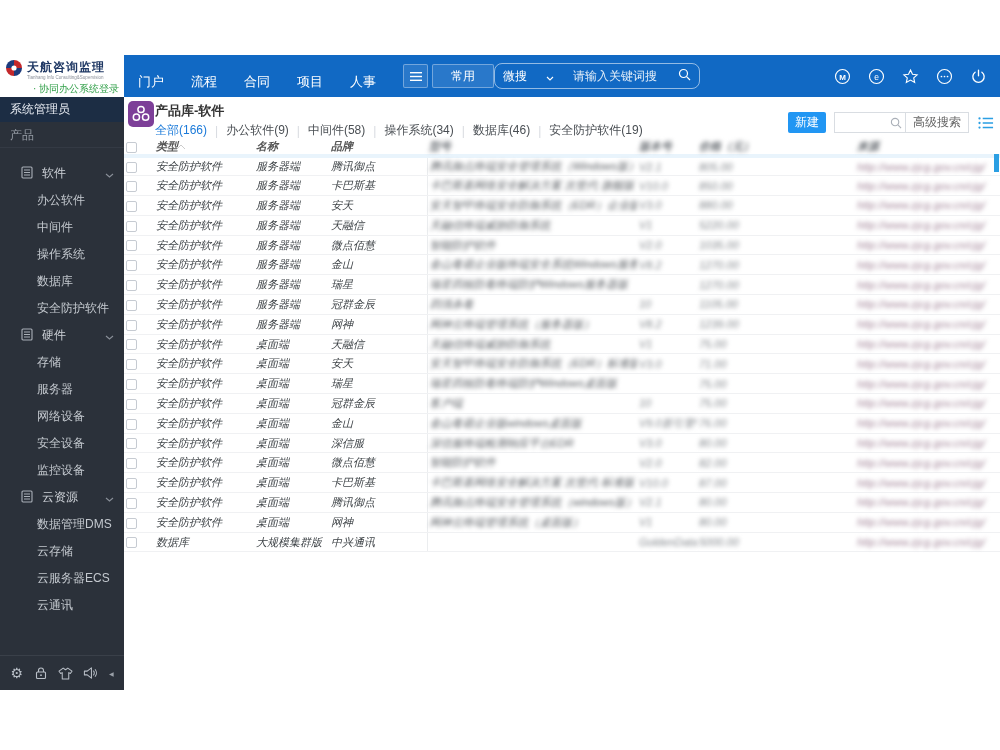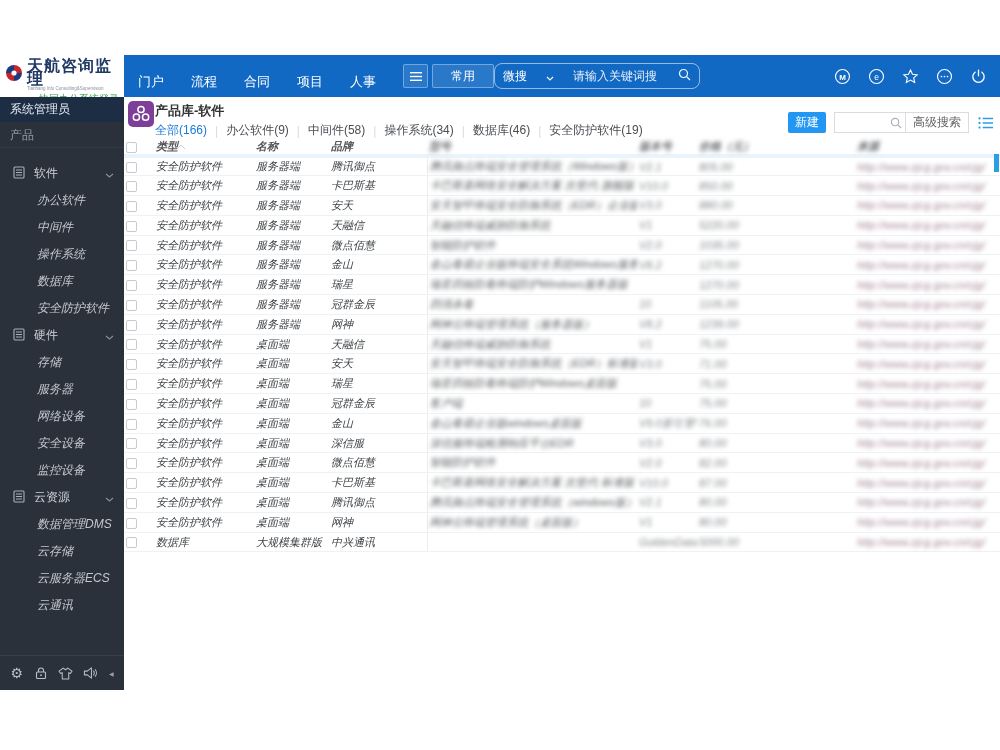--- a/index.html
+++ b/index.html
@@ -3,21 +3,21 @@
 <meta charset="utf-8">
 <style>
   * { box-sizing: border-box; margin: 0; padding: 0; }
   html,body { width:1000px; height:750px; background:#fff;
     font-family:"Liberation Sans","DejaVu Sans",sans-serif; }
   #app { position:absolute; top:55px; left:0; width:1000px; height:635px; }
 
   
   #logo-area { position:absolute; left:0; top:0; width:124px; height:42px; background:#fff; padding:4px 0 0 5px; }
   .logo-row { display:flex; align-items:center; gap:4px; }
-  .logo-text-title { font-size:16px; font-weight:bold; color:#1f3864; letter-spacing:1px; line-height:13px; }
+  .logo-text-title { font-size:12px; font-weight:bold; color:#1f3864; letter-spacing:1px; line-height:13px; }
   .logo-text-sub { font-size:5px; color:#8a8f99; transform:scale(.9); transform-origin:left; }
   .login-link { font-size:10px; color:#33a04a; padding-left:28px; margin-top:1px; }
   #bluebar { position:absolute; left:124px; top:0; width:876px; height:42px; background:#1169c4;
     display:flex; align-items:center; color:#fff; padding-left:14px; }
   .nav-item { font-size:13px; margin-right:27px; cursor:pointer;margin-top:12px; }
   .nav-box { height:24px; display:flex; align-items:center; justify-content:center;
     background:rgba(255,255,255,.10); border:1px solid rgba(255,255,255,.35); border-radius:2px; }
   #nav-more { width:25px; margin-right:4px; }
   #nav-common { padding:0 18px; font-size:12px; }
   .searchbar { height:26px; border:1px solid rgba(255,255,255,.55); border-radius:8px;
@@ -29,23 +29,23 @@
   .top-icons { margin-left:auto; display:flex; align-items:center; gap:17px; padding-right:13px; }
   .top-icons span { display:inline-flex; cursor:pointer; }
 
   
   #sidebar { position:absolute; left:0; top:42px; width:124px; height:593px; background:#2b313a; }
   .role-bar { height:25px; line-height:25px; background:#1c2d44; color:#eaeef4; font-size:12px; padding-left:10px; }
   .section-label { height:26px; line-height:26px; color:#979da6; font-size:12px; padding-left:10px;
     border-bottom:1px solid #343a44; }
   #tree { padding-top:12px; }
   .tree-group { display:flex; align-items:center; height:27px; padding:0 10px 0 13px;
-    color:#ced2d8; font-size:12px; cursor:pointer; }
+    color:#ced2d8; font-size:12px; cursor:pointer;margin-left:8px; }
   .tree-group .g-label { margin-left:9px; flex:1; }
-  .tree-child { height:27px; line-height:27px; padding-left:37px; color:#c4c9cf; font-size:12px; cursor:pointer;font-style:italic; }
+  .tree-child { height:27px; line-height:27px; padding-left:37px; color:#c4c9cf; font-size:12px; cursor:pointer; }
   .side-footer { position:absolute; left:0; right:0; bottom:0; height:35px; border-top:1px solid #3a4049;
     display:flex; align-items:center; justify-content:space-evenly; }
   .side-footer .glyph { color:#b9bfc7; font-size:14px; cursor:pointer; display:inline-flex; }
   .collapse-mark { color:#9aa0a8; font-size:6px; cursor:pointer; }
 
   
   #main { position:absolute; left:124px; top:42px; width:876px; height:593px; background:#fff; }
   .m-icon { position:absolute; left:4px; top:4px; }
   .page-title { position:absolute; left:31px; top:5px; font-size:13px; font-weight:bold; color:#333;text-align:right; }
   .tabs { position:absolute; left:31px; top:25px; font-size:12px; display:flex; align-items:center; }

